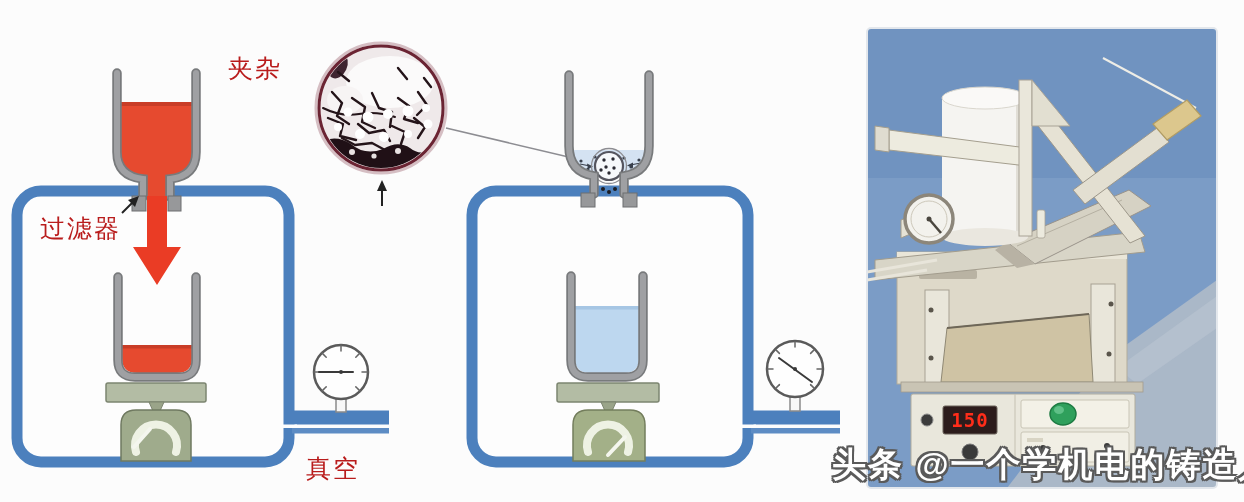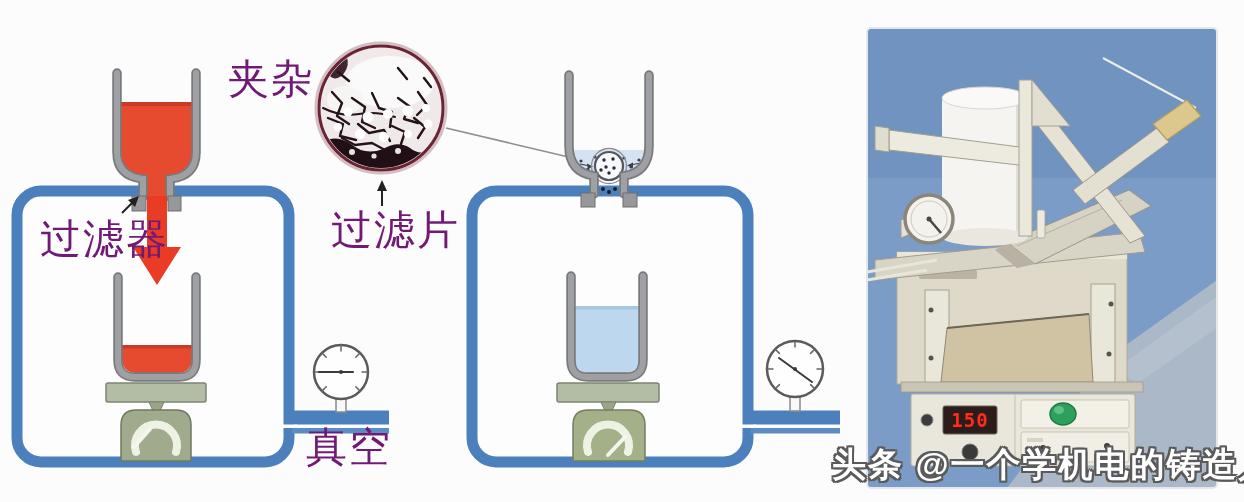--- a/index.html
+++ b/index.html
@@ -3,22 +3,22 @@
 <meta charset="utf-8">
 <style>
   html,body{margin:0;padding:0;background:#ffffff;}
   .stage{
     position:relative;width:1244px;height:502px;overflow:hidden;
     background:#fcfcfc;
     font-family:"Liberation Sans","DejaVu Sans",sans-serif;
   }
   .art{position:absolute;left:0;top:0;}
   .cn-label{
-    position:absolute;color:#701a75;white-space:nowrap;
-    font-size:41px;font-weight:500;letter-spacing:2px;
+    position:absolute;color:#b91c1c;white-space:nowrap;
+    font-size:25px;font-weight:500;letter-spacing:2px;
     font-family:Liberation Mono, monospace;
   }
   .watermark{
     position:absolute;left:832px;top:442px;white-space:nowrap;
     font-size:34px;font-weight:700;letter-spacing:2px;color:#ffffff;
     text-shadow:-2px -2px 0 #5a5a5a,2px -2px 0 #5a5a5a,-2px 2px 0 #5a5a5a,
                  2px 2px 0 #5a5a5a,-2px 0 0 #5a5a5a,2px 0 0 #5a5a5a,
                  0 -2px 0 #5a5a5a,0 2px 0 #5a5a5a;
   }
   .led-text{
@@ -306,18 +306,17 @@
         <line x1="62" y1="191" x2="74" y2="205" stroke="#4a463e" stroke-width="2.5"></line>
         <circle cx="62" cy="191" r="2.5" fill="#4a463e"></circle>
       </g>
     </g>
     <rect x="0" y="0" width="350" height="460" rx="4" fill="none" stroke="#e3e7ec" stroke-width="2"></rect>
   </g>
 </svg>
 
 <div class="cn-label" style="left:228px;top:52px;">夹杂</div>
 <div class="cn-label" style="left:40px;top:212px;">过滤器</div>
-<div class="cn-label" style="left:331px;top:203px;">过滤片</div>
-<div class="cn-label" style="left:306px;top:420px;">真空</div>
+<div class="cn-label" style="left:306px;top:452px;">真空</div>
 
 <div class="watermark">头条 @一个学机电的铸造人.</div>
 
 </div>
 
 </body></html>

